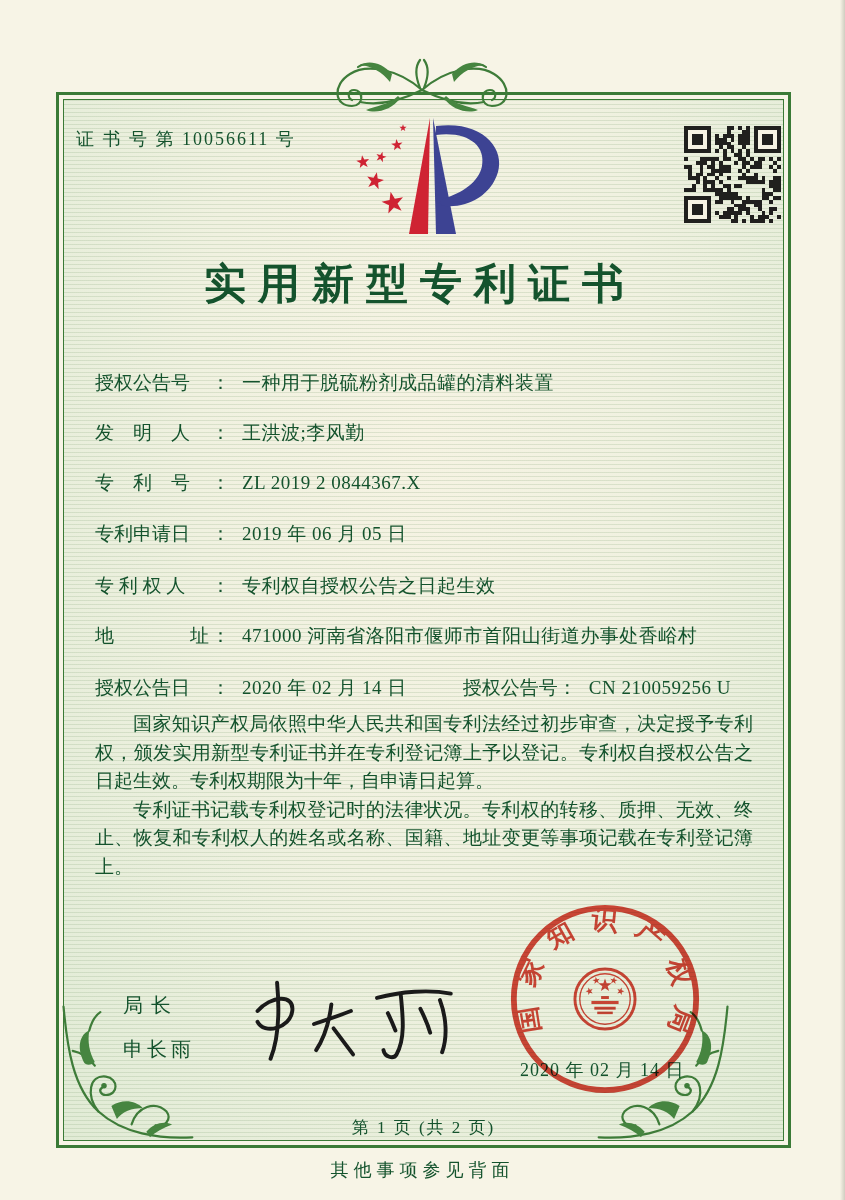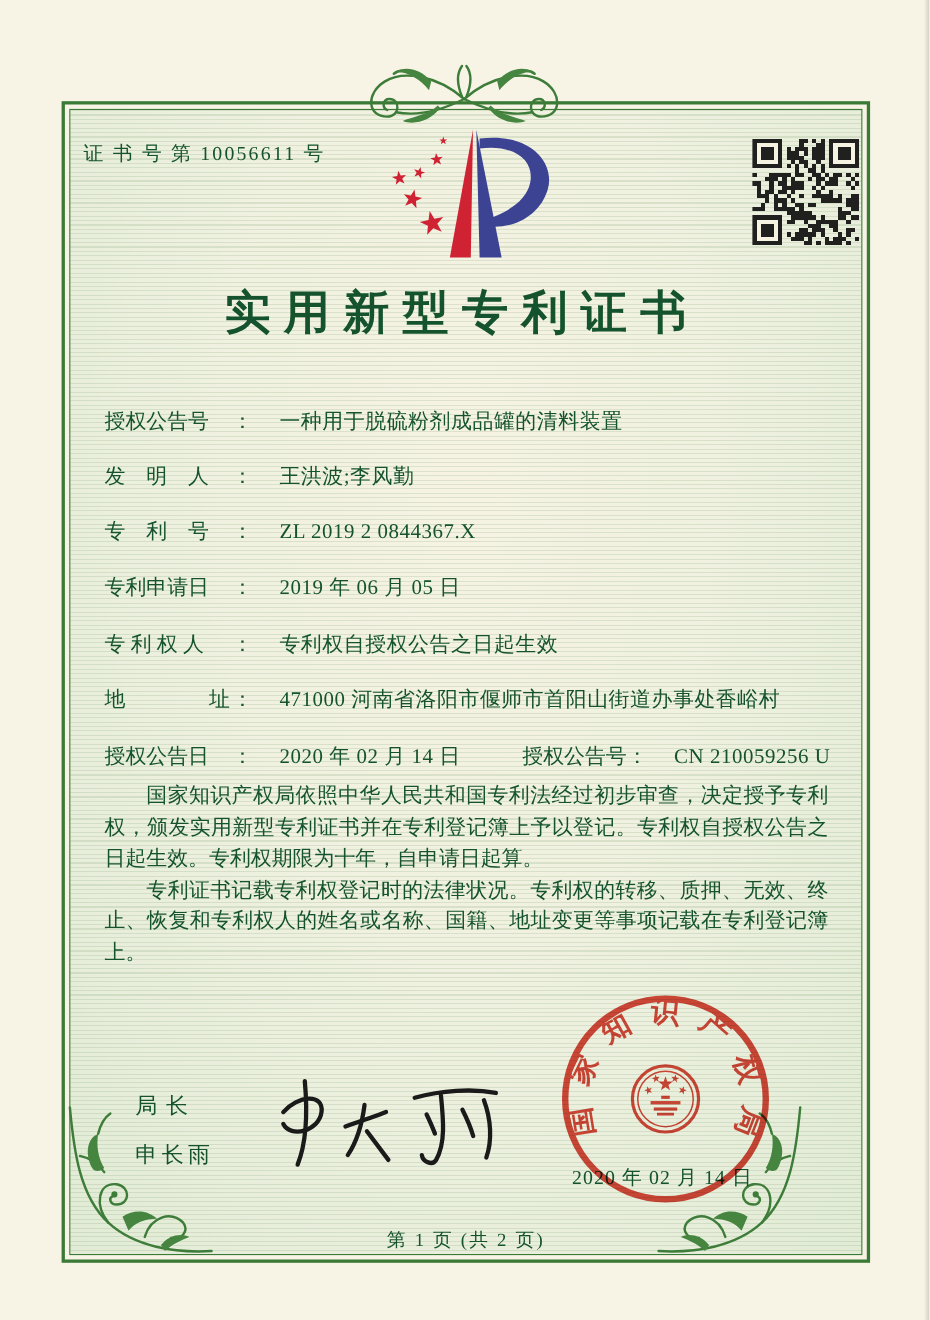--- a/index.html
+++ b/index.html
@@ -19,21 +19,21 @@
   .corner-r{left:595px;top:1003px;transform:scaleX(-1);}
   .certno{position:absolute;left:76px;top:127px;font-size:18px;letter-spacing:2px;z-index:3;}
   .logo{position:absolute;left:340px;top:114px;width:180px;height:128px;z-index:3;}
   .qr{position:absolute;left:684px;top:126px;width:97px;height:97px;z-index:3;shape-rendering:crispEdges;}
   .title{position:absolute;left:0;right:5px;top:256px;margin:0;text-align:center;
          font-size:42px;font-weight:bold;letter-spacing:12px;z-index:3;}
   .fields{position:absolute;left:95px;top:370px;width:670px;z-index:3;font-size:19px;}
   .row{position:absolute;left:0;white-space:nowrap;}
   .lab{display:inline-block;min-width:116px;}
   .colon{display:inline-block;}
-  .val{margin-left:24px;letter-spacing:.5px;}
+  .val{margin-left:12px;letter-spacing:.5px;}
   .lab2{margin-left:56px;}
   .paras{position:absolute;left:95px;top:710px;width:658px;z-index:3;font-size:19px;line-height:28.5px;text-align:justify;}
   .paras p{margin:0;text-indent:2em;}
   .officer{position:absolute;left:96px;top:992px;z-index:3;font-size:20px;margin-left:27px;}
   .officer .o-title{letter-spacing:8px;}
   .officer .o-name{margin-top:17px;letter-spacing:4px;}
   .sig{position:absolute;left:238px;top:970px;width:228px;height:95px;z-index:3;}
   .seal{position:absolute;left:508px;top:902px;width:194px;height:194px;z-index:4;
         mix-blend-mode:multiply;opacity:.92;}
   .sealdate{position:absolute;left:520px;top:1058px;font-size:18px;letter-spacing:1px;z-index:3;}
@@ -391,15 +391,16 @@
         <rect x="86" y="102" width="28" height="3.2"></rect>
         <rect x="89" y="108" width="22" height="3"></rect>
         <rect x="92" y="113" width="16" height="2.6"></rect>
       </g>
     </g>
   </svg>
 
   <div class="sealdate">2020 年 02 月 14 日</div>
 
   <div class="pageno">第 1 页 (共 2 页)</div>
+  <div class="backnote">其他事项参见背面</div>
 
   <div class="scan-right"></div>
 </div>
 
 </body></html>

